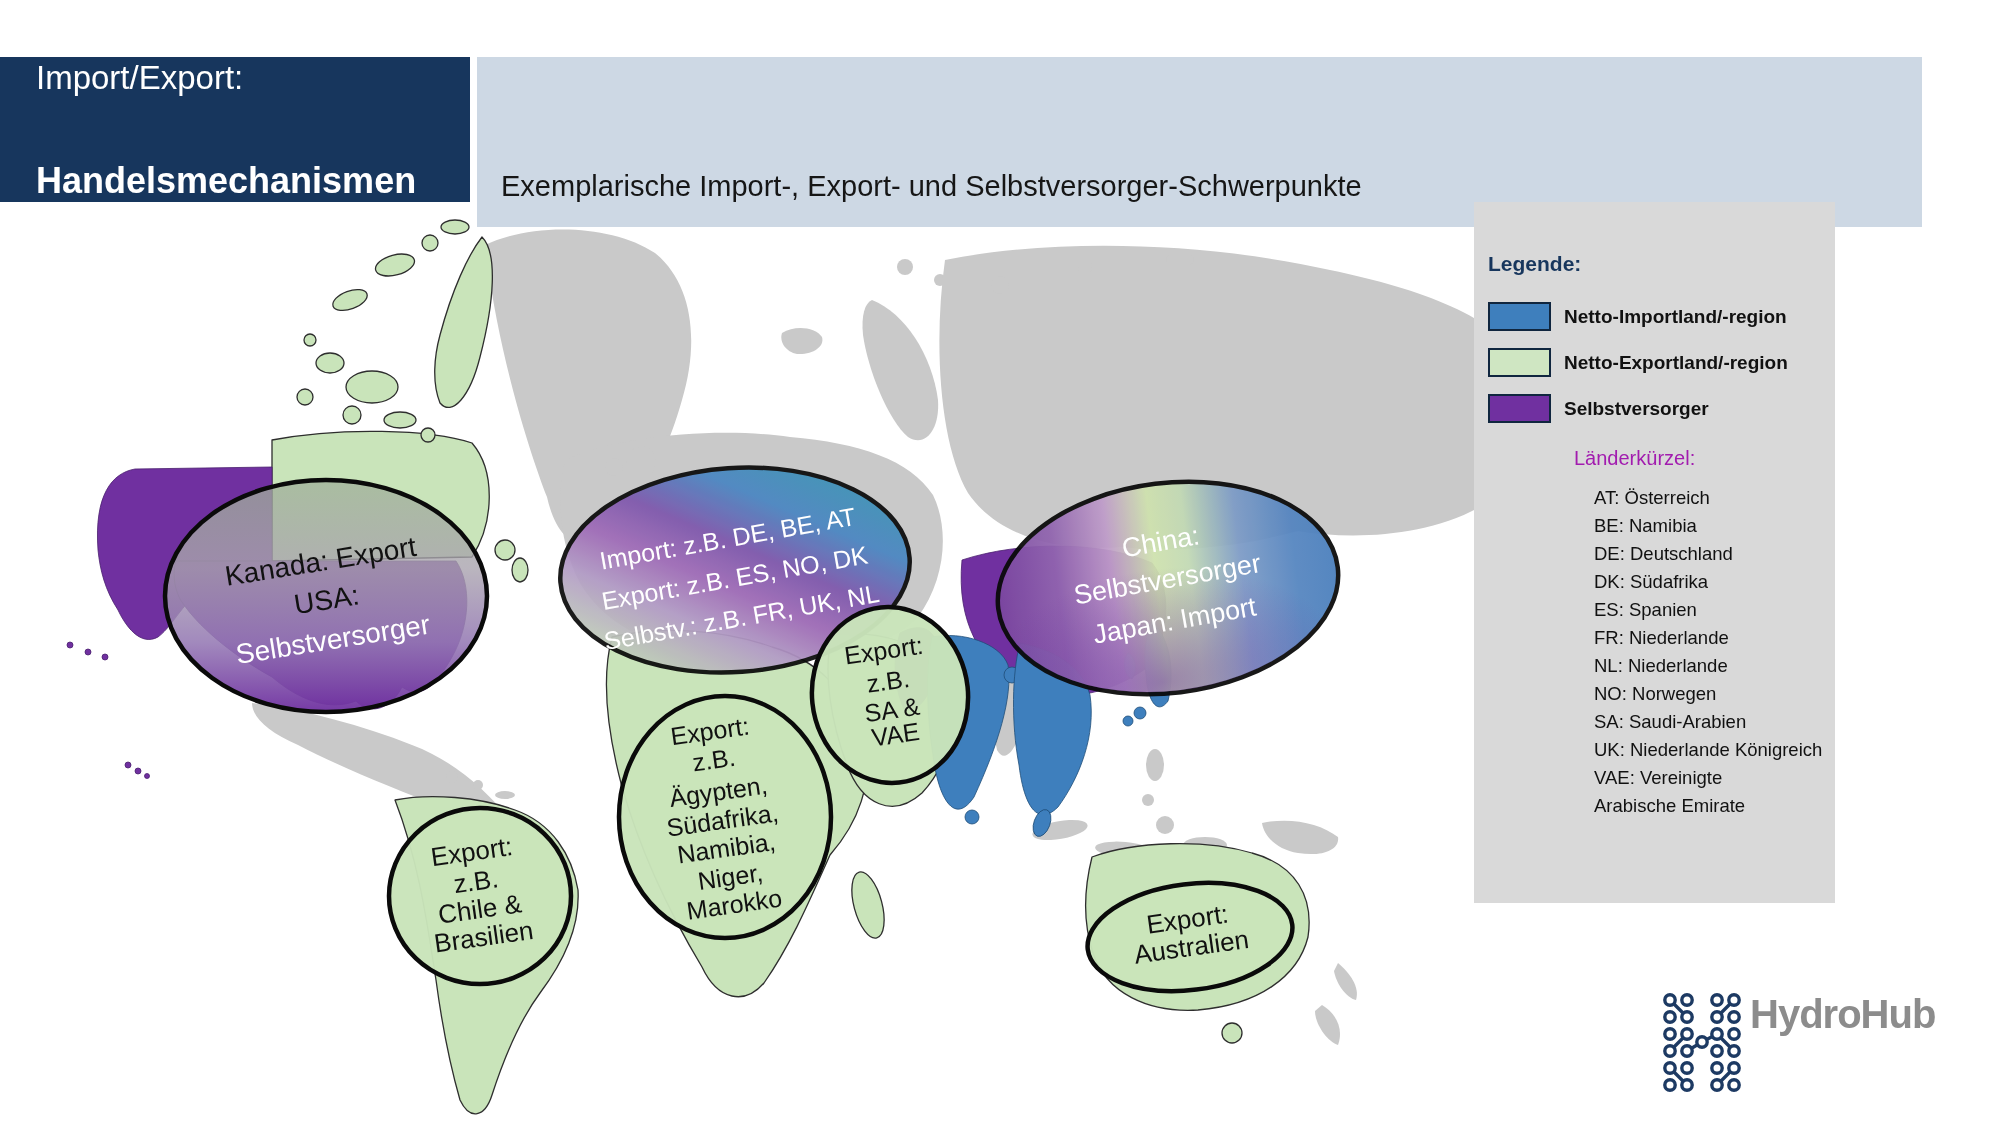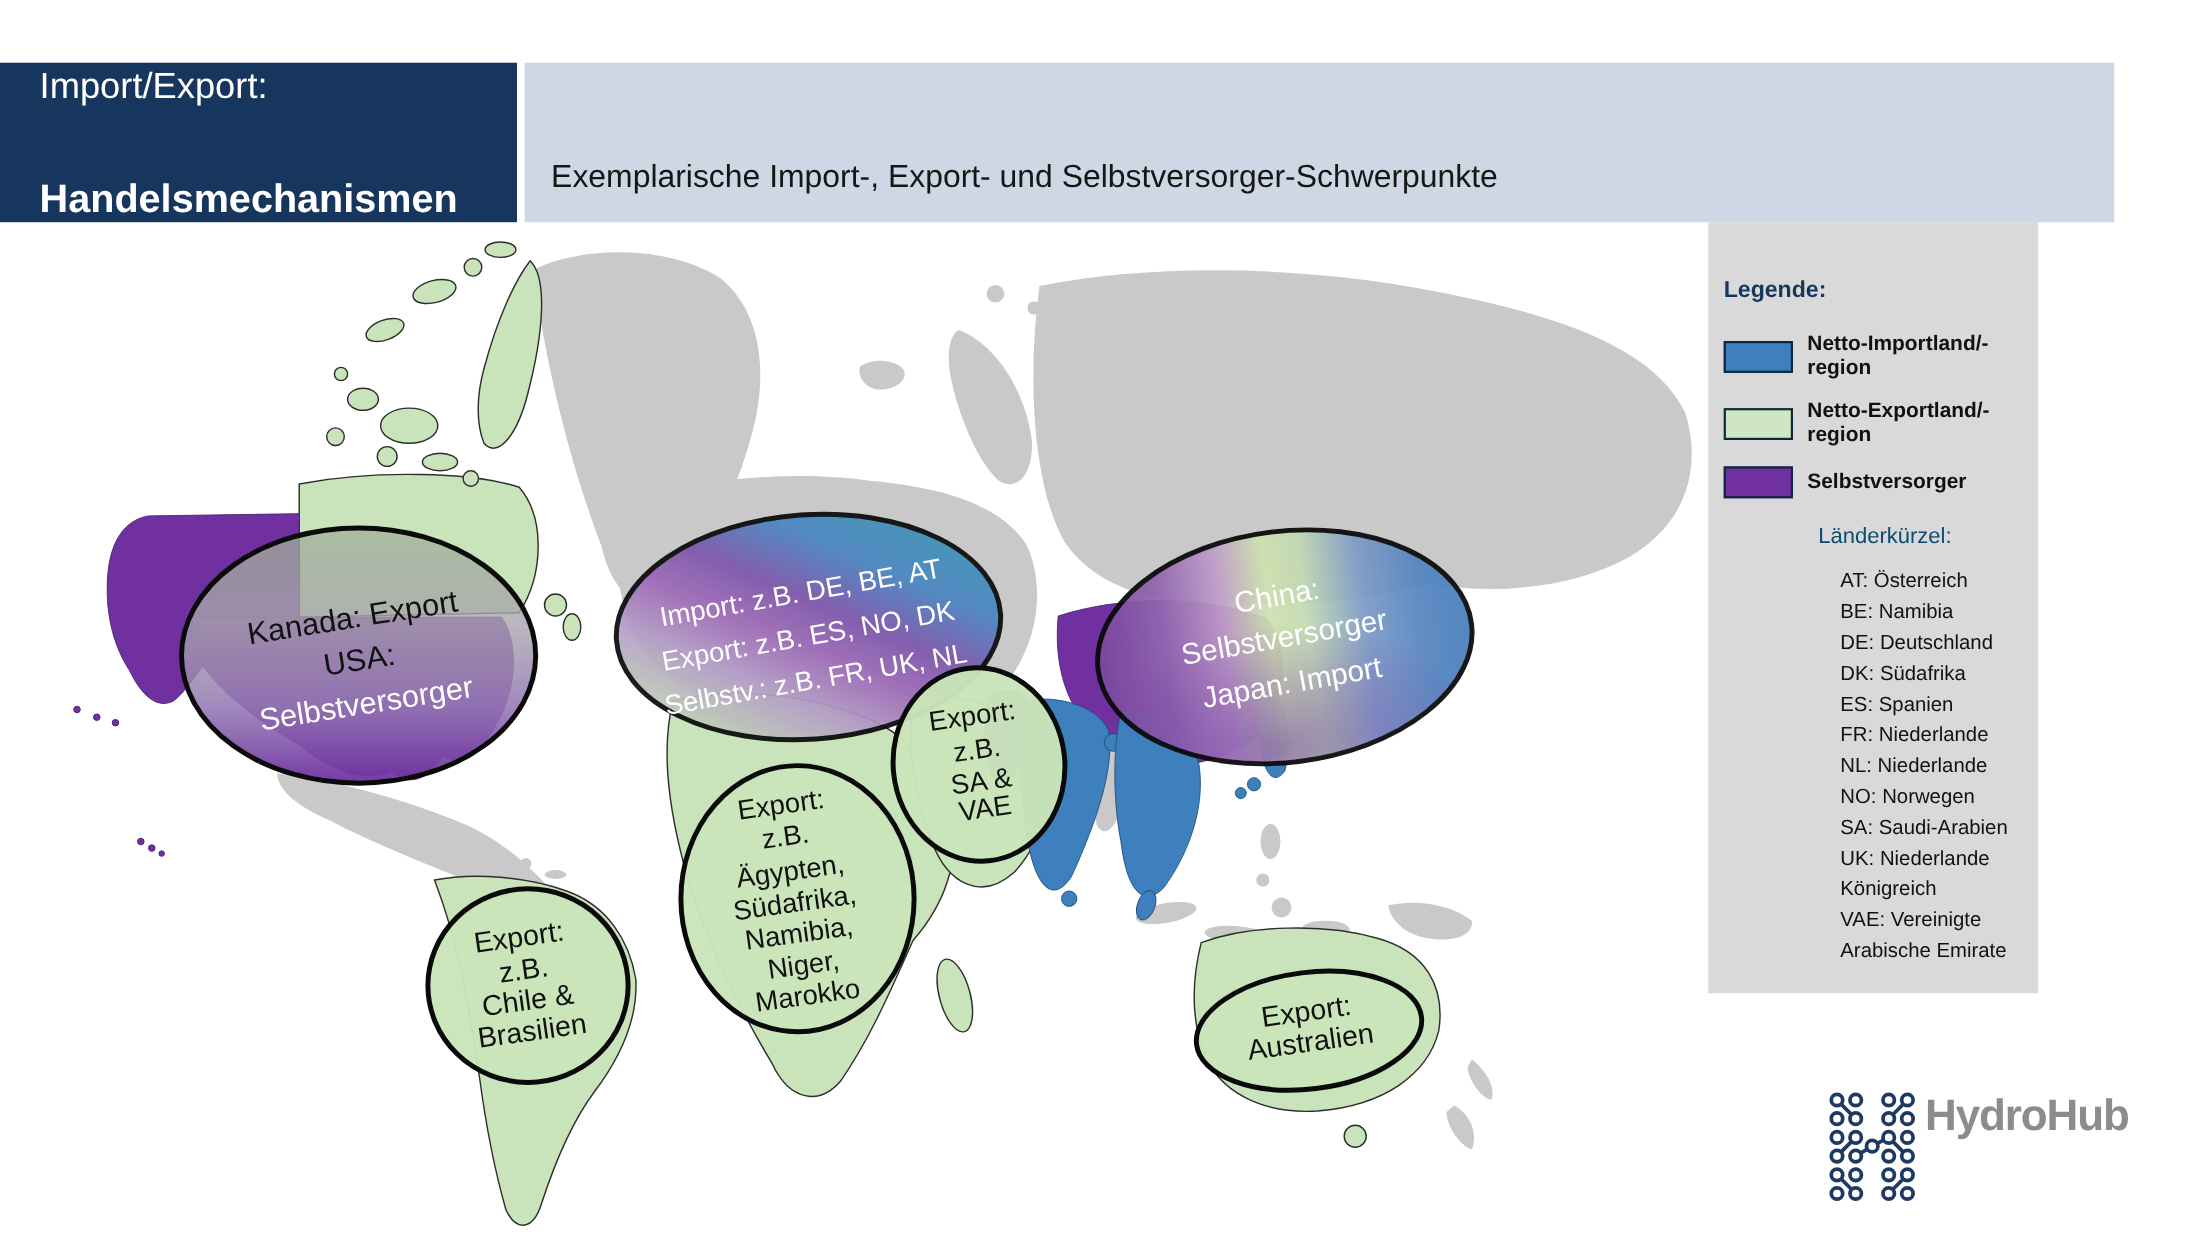--- a/index.html
+++ b/index.html
@@ -4,32 +4,32 @@
 <style>
   html,body{margin:0;padding:0;background:#fff;}
   .slide{position:relative;width:2002px;height:1125px;background:#ffffff;overflow:hidden;
          font-family:"Liberation Sans","DejaVu Sans",sans-serif;}
   
   .hdr-navy{position:absolute;left:0;top:57px;width:470px;height:145px;background:var(--header-navy,#17365d);
             color:#fff;display:flex;flex-direction:column;justify-content:space-between;box-sizing:border-box;
             padding-left:36px;}
   .hdr-navy .l1{font-size:33px;line-height:1.25;font-weight:400;}
   .hdr-navy .l2{font-size:36px;line-height:1.2;font-weight:700;}
-  .hdr-bar{position:absolute;left:477px;top:57px;width:1445px;height:145px;background:var(--header-bar,#cdd8e4);
+  .hdr-bar{position:absolute;left:477px;top:57px;width:1445px;height:170px;background:var(--header-bar,#cdd8e4);
            display:flex;align-items:flex-end;box-sizing:border-box;padding:0 0 24px 24px;}
   .hdr-bar .subtitle{font-size:29px;color:#161616;}
   
-  .legend{position:absolute;left:1553px;top:202px;width:300px;height:701px;background:var(--legend-panel,#d9d9d9);
+  .legend{position:absolute;left:1474px;top:202px;width:361px;height:701px;background:var(--legend-panel,#d9d9d9);
           box-sizing:border-box;padding:50px 10px 0 14px;}
   .legend .lg-title{color:var(--header-navy,#17365d);font-weight:700;font-size:21px;margin-bottom:26px;}
   .lg-row{display:flex;align-items:center;gap:13px;margin-bottom:17px;}
   .lg-swatch{width:63px;height:29px;border:2px solid #10263f;box-sizing:border-box;flex:0 0 auto;}
   .lg-label{font-size:19px;color:#111;font-weight:bold;}
   .codes-wrap{margin-left:86px;margin-top:24px;}
-  .codes-title{font-size:20px;color:#0c4a6e;margin-bottom:14px;}
+  .codes-title{font-size:20px;color:#a21caf;margin-bottom:14px;}
   .code-item{font-size:18.5px;color:#111;line-height:28px;white-space:pre-line;margin-left:20px;}
   
   .map-svg{position:absolute;left:0;top:205px;}
   .land{fill:var(--land-gray,#c9c9c9);stroke:none;}
   .exportland{fill:var(--export-green,#c9e4ba);stroke:#2e2e2e;stroke-width:1.3;stroke-linejoin:round;}
   .importland{fill:var(--import-blue,#3e7fbd);stroke:#1f4e79;stroke-width:0.8;stroke-linejoin:round;}
   .selfland{fill:var(--selfsufficient-purple,#7030a0);stroke:#4a1f6e;stroke-width:0.8;stroke-linejoin:round;}
   .bubble{stroke:#0a0a0a;stroke-width:4.5;}
   .ann{font-family:"Liberation Sans","DejaVu Sans",sans-serif;text-anchor:middle;dominant-baseline:middle;}
   .ann-black{fill:#111;}

